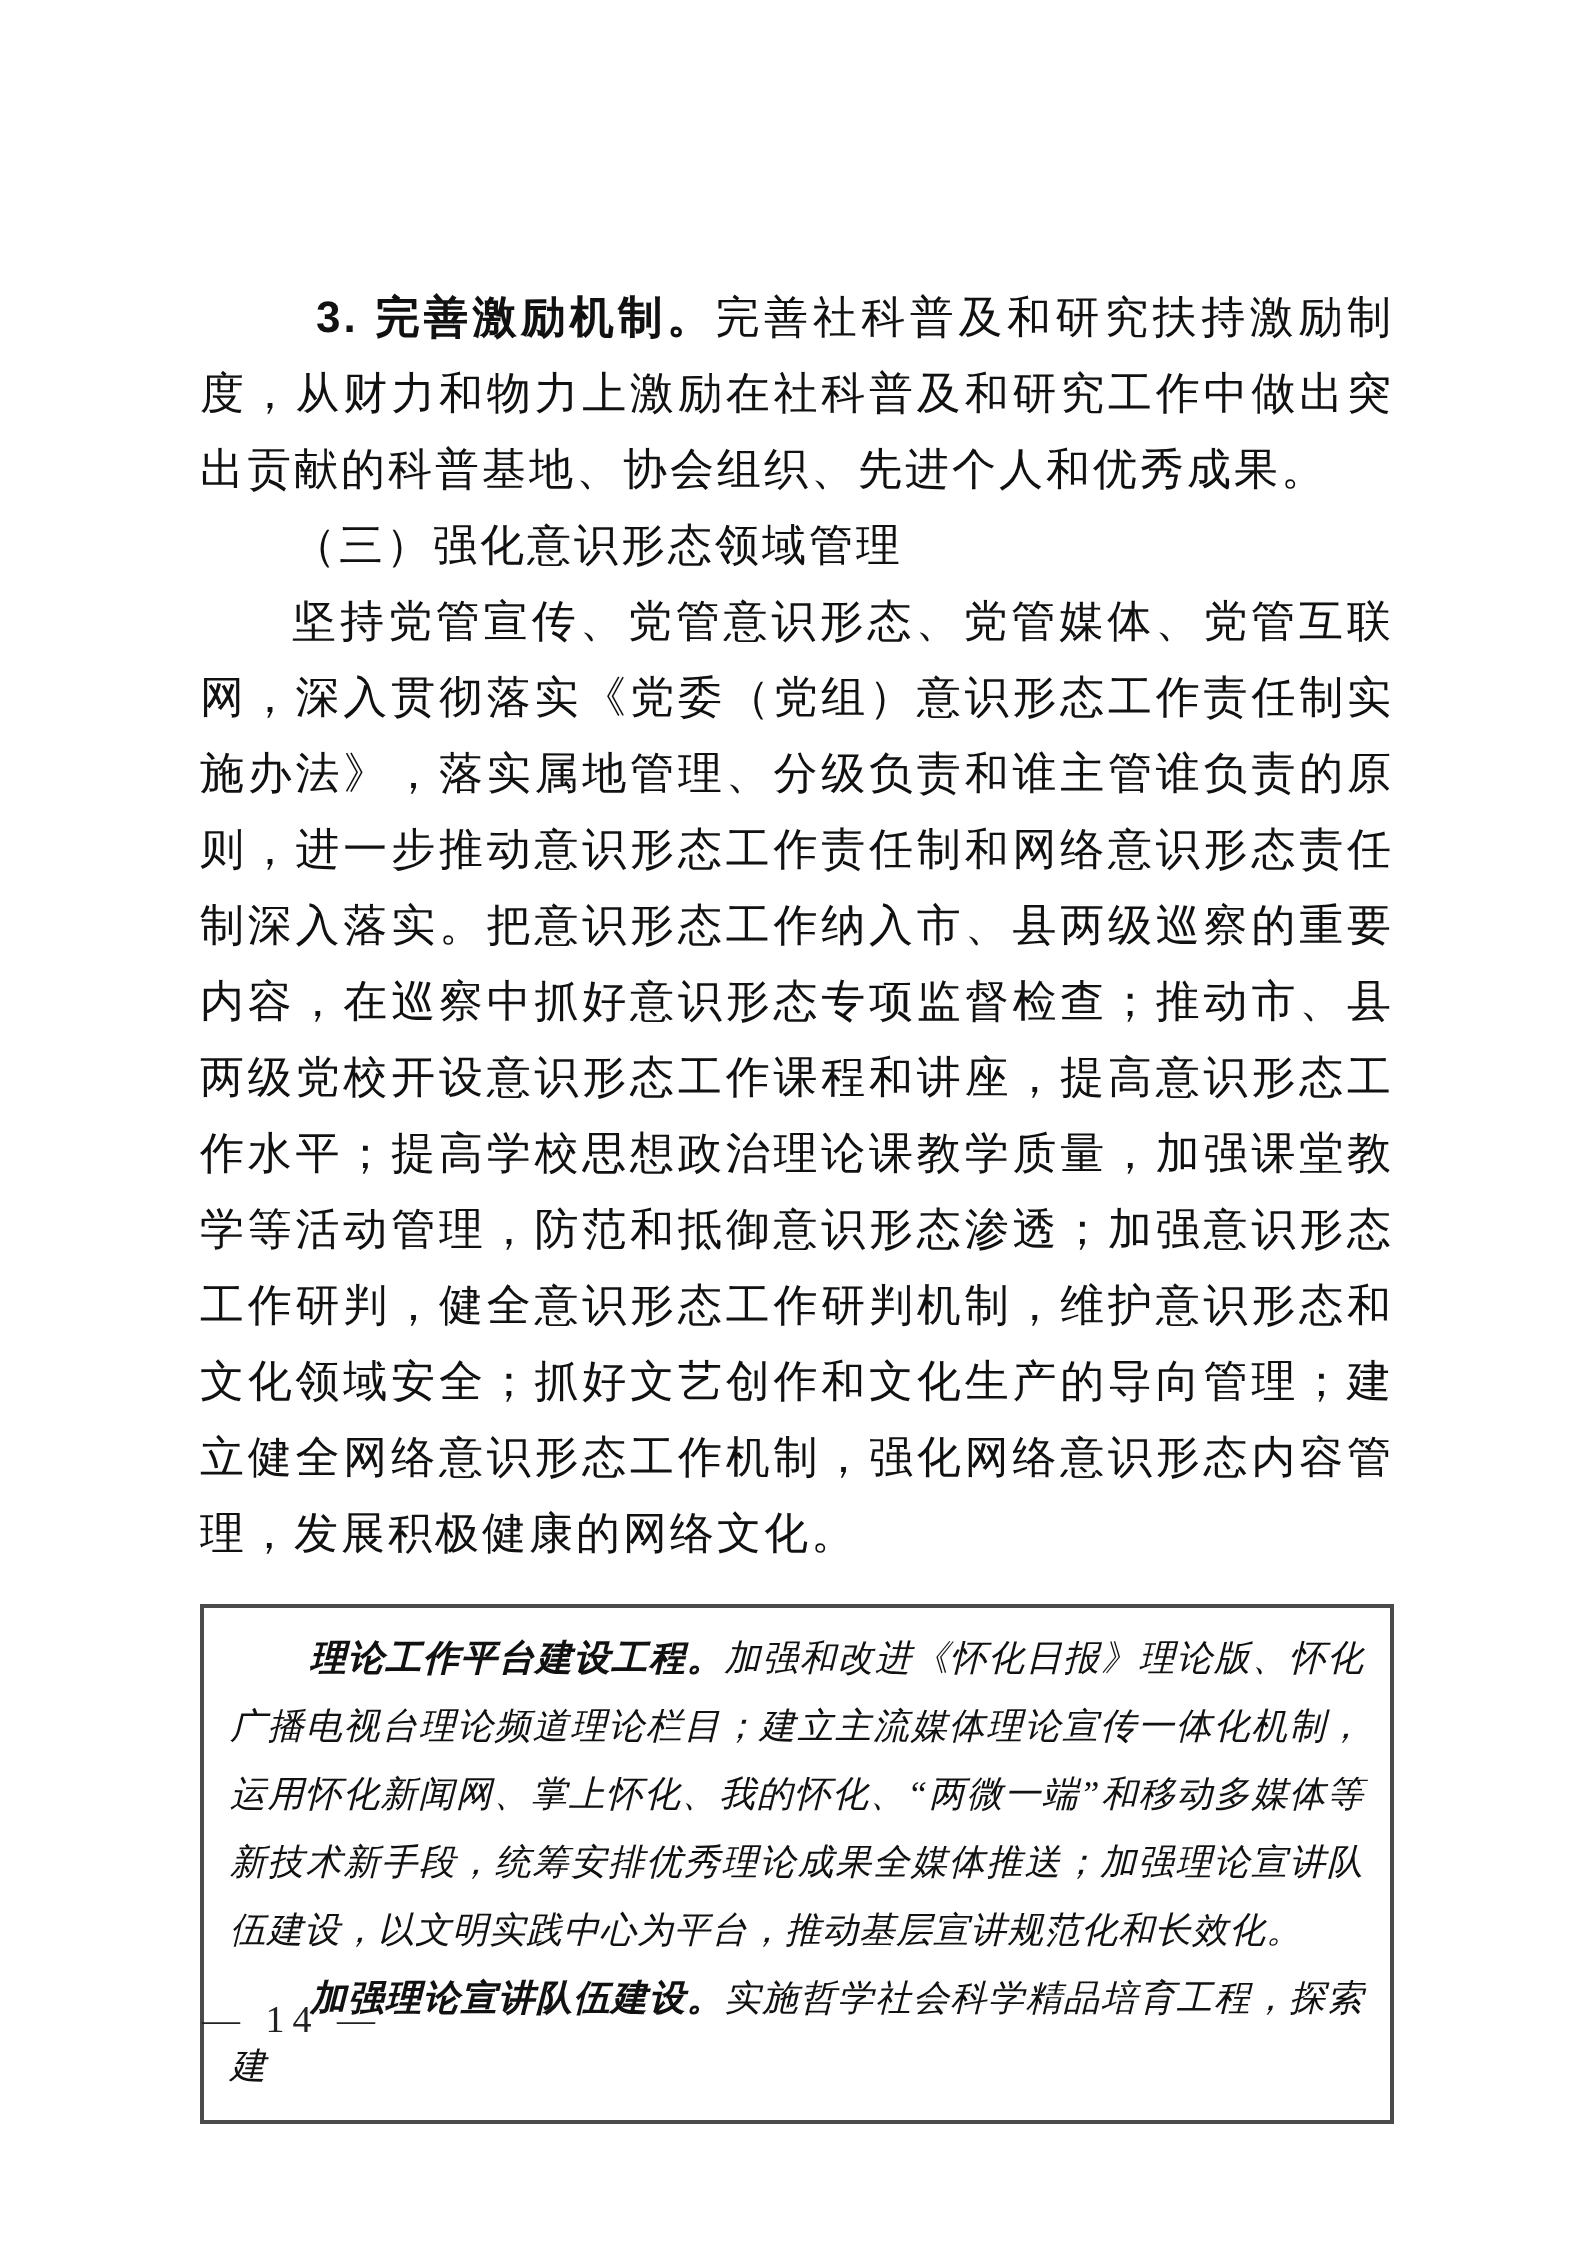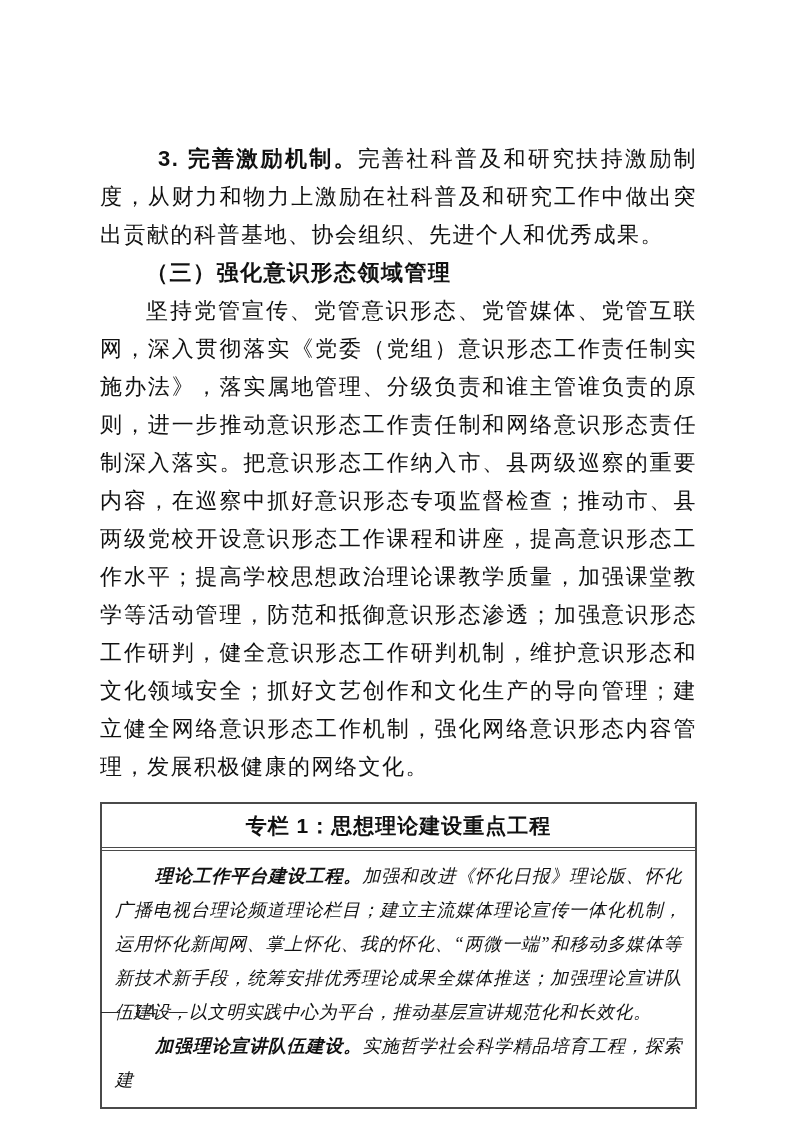--- a/index.html
+++ b/index.html
@@ -32,21 +32,21 @@
     font-weight: bold;
     margin-left: 12px;
   }
   .sub-heading {
     margin: 0;
     font-size: 22px;
     line-height: 38px;
     letter-spacing: 1.5px;
     text-indent: 46px;
     font-family: "Liberation Sans", "DejaVu Sans", sans-serif;
-    font-weight: bold;
+    font-weight: normal;
   }
   .panel {
     margin-top: 16px;
     border: 2px solid #4a4a4a;
     background: #ffffff;
   }
   .panel-header {
     border-bottom: 4px double #4a4a4a;
     text-align: center;
     padding: 9px 10px 8px 10px;
@@ -88,21 +88,20 @@
 
   <div class="content">
 
     <p class="body-para"><span class="lead">3. 完善激励机制。</span><span>完善社科普及和研究扶持激励制度，从财力和物力上激励在社科普及和研究工作中做出突出贡献的科普基地、协会组织、先进个人和优秀成果。</span></p>
 
     <p class="sub-heading">（三）强化意识形态领域管理</p>
 
     <p class="body-para"><span>坚持党管宣传、党管意识形态、党管媒体、党管互联网，深入贯彻落实《党委（党组）意识形态工作责任制实施办法》，落实属地管理、分级负责和谁主管谁负责的原则，进一步推动意识形态工作责任制和网络意识形态责任制深入落实。把意识形态工作纳入市、县两级巡察的重要内容，在巡察中抓好意识形态专项监督检查；推动市、县两级党校开设意识形态工作课程和讲座，提高意识形态工作水平；提高学校思想政治理论课教学质量，加强课堂教学等活动管理，防范和抵御意识形态渗透；加强意识形态工作研判，健全意识形态工作研判机制，维护意识形态和文化领域安全；抓好文艺创作和文化生产的导向管理；建立健全网络意识形态工作机制，强化网络意识形态内容管理，发展积极健康的网络文化。</span></p>
 
     <div class="panel">
-      <div class="panel-header">专栏 1：思想理论建设重点工程</div>
       <div class="panel-body">
         <p class="panel-para"><span class="lead">理论工作平台建设工程。</span><span>加强和改进《怀化日报》理论版、怀化广播电视台理论频道理论栏目；建立主流媒体理论宣传一体化机制，运用怀化新闻网、掌上怀化、我的怀化、“两微一端”和移动多媒体等新技术新手段，统筹安排优秀理论成果全媒体推送；加强理论宣讲队伍建设，以文明实践中心为平台，推动基层宣讲规范化和长效化。</span></p>
         <p class="panel-para"><span class="lead">加强理论宣讲队伍建设。</span><span>实施哲学社会科学精品培育工程，探索建</span></p>
       </div>
     </div>
 
   </div>
 
   <div class="footer">— 14 —</div>
 

